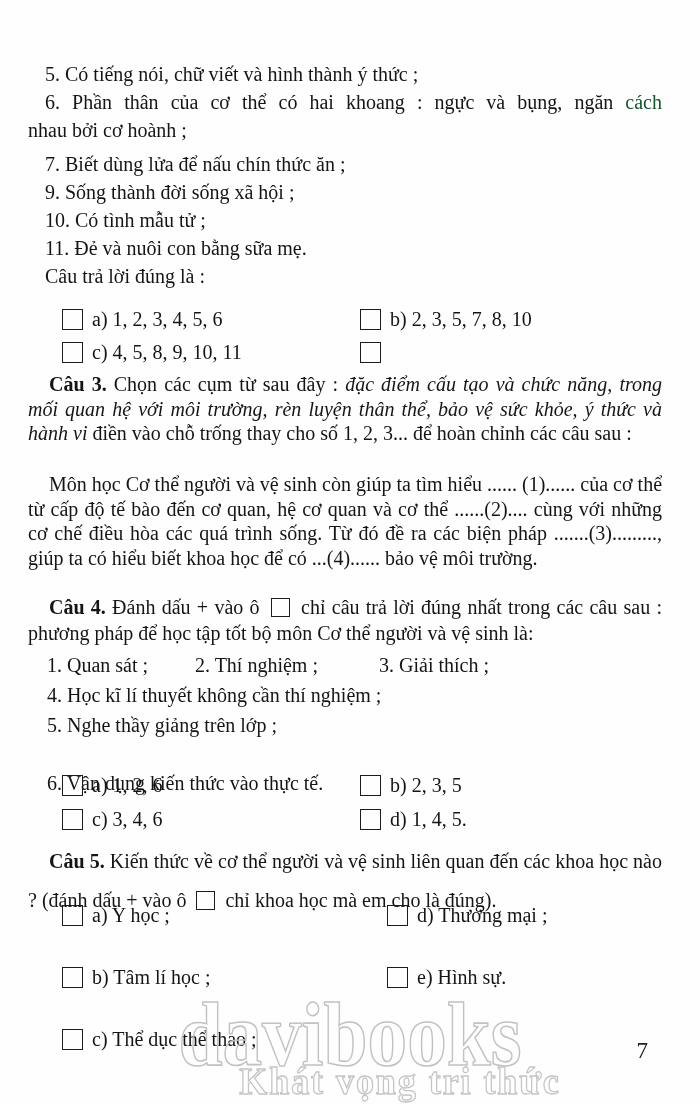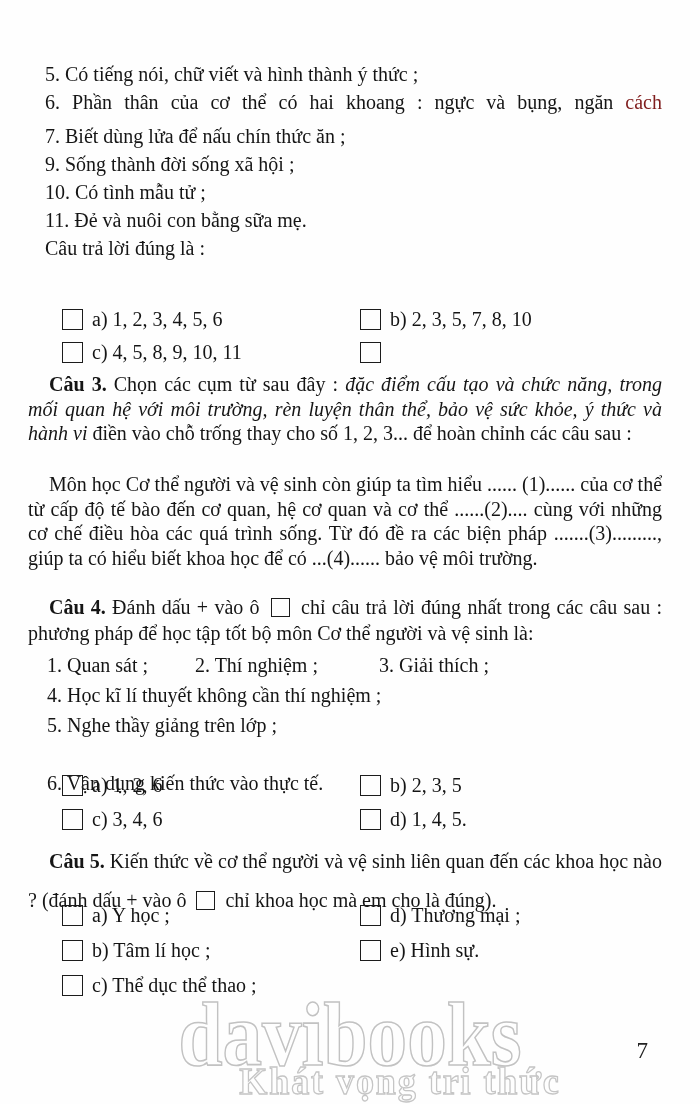--- a/index.html
+++ b/index.html
@@ -6,27 +6,27 @@
   .page{position:relative;width:700px;height:1104px;background:#fefefe;overflow:hidden;
         font-family:"Liberation Serif","DejaVu Serif",serif;font-size:20px;color:#151515;}
   .content{position:absolute;left:28px;top:0;width:634px;}
   .sec{position:absolute;left:0;right:0;}
 
   
   .s-items{top:60px;}
   .li{padding-left:17px;line-height:28px;height:28px;white-space:nowrap;}
   .li2a{padding-left:17px;line-height:28px;height:28px;text-align:justify;text-align-last:justify;}
   .li2b{line-height:28px;height:28px;}
-  .faded{color:#7f1d1d;}
+  .faded{color:#14532d;}
 
   
   .opt-grid{display:grid;grid-template-columns:332px auto;}
   .s-q2opts{top:306px;}  .s-q2opts{grid-auto-rows:33px;}
   .s-q4opts{top:772px;}  .s-q4opts{grid-auto-rows:34px;}
-  .s-q5opts{top:902px;}  .s-q5opts{grid-auto-rows:35px;}
+  .s-q5opts{top:902px;gap:27px;}  .s-q5opts{grid-auto-rows:35px;}
   .opt{padding-left:34px;line-height:26px;white-space:nowrap;}
   .opt.r{padding-left:0;}
   .cb{display:inline-block;width:19px;height:19px;border:1.6px solid #1c1c1c;
       vertical-align:-4px;margin-right:9px;background:transparent;}
   .cbi{display:inline-block;width:17px;height:17px;border:1.5px solid #1c1c1c;
       vertical-align:-3px;margin:0 5px;}
 
   
   .para{text-align:justify;}
   .s-q3{top:372px;line-height:24.5px;text-indent:21px;}
@@ -55,20 +55,21 @@
 </style>
 </head>
 <body>
 
 <div class="page">
   <div class="content">
 
     <div class="sec s-items">
       <div class="li">5. Có tiếng nói, chữ viết và hình thành ý thức ;</div>
       <div class="li2a"><span>6. Phần thân của cơ thể có hai khoang : ngực và bụng, ngăn</span> <span class="faded">cách</span></div>
+      <div class="li2b">nhau bởi cơ hoành ;</div>
       <div class="li" style="margin-top:6px">7. Biết dùng lửa để nấu chín thức ăn ;</div>
       <div class="li">9. Sống thành đời sống xã hội ;</div>
       <div class="li">10. Có tình mẫu tử ;</div>
       <div class="li">11. Đẻ và nuôi con bằng sữa mẹ.</div>
       <div class="li">Câu trả lời đúng là :</div>
     </div>
 
     <div class="sec opt-grid s-q2opts">
       <div class="opt"><span class="cb"></span><span>a) 1, 2, 3, 4, 5, 6</span></div>
       <div class="opt r"><span class="cb"></span><span>b) 2, 3, 5, 7, 8, 10</span></div>

